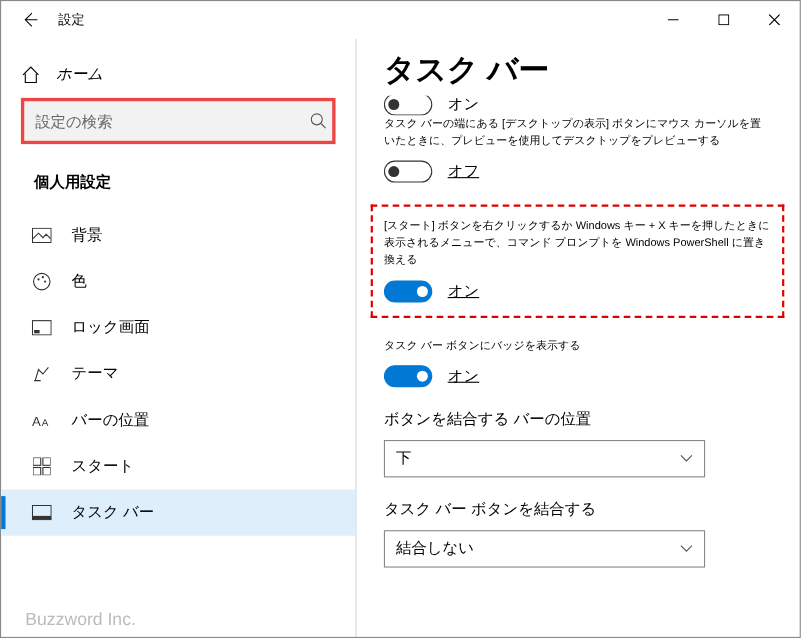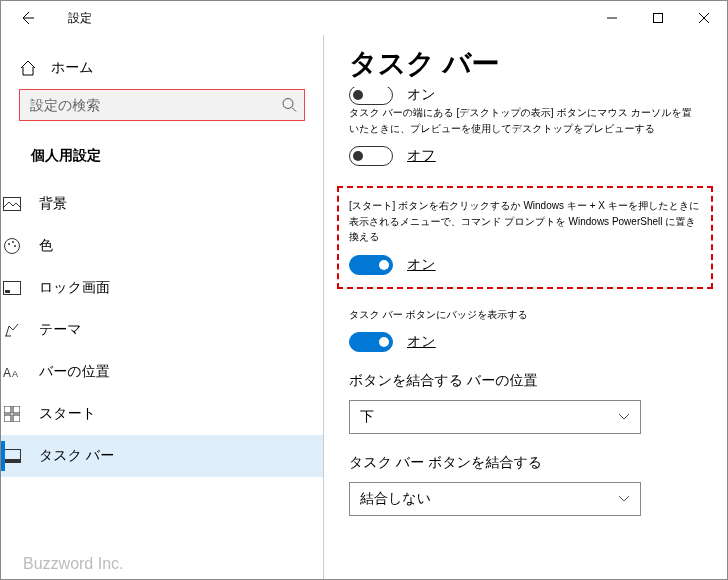--- a/index.html
+++ b/index.html
@@ -8,39 +8,39 @@
     background: #fff; color: #000;
     width: 728px; height: 580px;
     border: 1px solid #888;
     position: relative; overflow: hidden;
   }
   .titlebar {
     height: 34px; display: flex; align-items: center;
     justify-content: space-between;
     padding-left: 6px;
   }
-  .titlebar-left { display: flex; align-items: center; gap: 29px; padding-left: 8px;}
+  .titlebar-left { display: flex; align-items: center; gap: 14px; padding-left: 8px;}
   .back-btn { width: 24px; height: 24px; display:flex; align-items:center; justify-content:center; font-size:16px; }
   .titlebar-title { font-size: 12px; }
   .win-controls { display: flex; }
   .win-btn { width: 46px; height: 30px; display:flex; align-items:center; justify-content:center; font-size:11px; font-family: "Segoe MDL2 Assets", sans-serif;}
   .layout { display: flex; height: calc(100% - 34px); }
   .sidebar { width: 322px; padding: 18px 0 0 0; display:flex; flex-direction:column; position:relative; }
-  .home-row { display:flex; align-items:center; gap: 14px; padding: 6px 18px 12px 18px; font-size:14px;}
+  .home-row { display:flex; align-items:center; gap: 14px; padding: 6px 18px 12px 18px; font-size:14px;font-style:italic;}
   .search-wrap { padding: 0 18px 12px 18px; }
   .search-box { position:relative; }
   .search-box input {
-    width: 100%; height: 32px; border:1px solid #ef4444; background:#f2f2f2;
+    width: 100%; height: 42px; border:3px solid #ef4444; background:#f2f2f2;
     padding: 0 34px 0 10px; font-size:14px; color:#c2410c;
   }
   .search-box input::placeholder { color: #666; }
   .search-icon { position:absolute; right:8px; top:50%; transform:translateY(-50%); color:#555; font-size:15px;}
   .section-header { padding: 14px 18px 10px 30px; font-size:14px; font-weight:600;}
   .nav { padding-top: 8px; }
-  .nav-item { display:flex; align-items:center; gap:18px; padding: 12px 2px; font-size:14px; position:relative;}
+  .nav-item { display:flex; align-items:center; gap:18px; padding: 12px 28px; font-size:14px; position:relative;}
   .nav-item.selected { background:#dfeefb; }
   .nav-item.selected::before { content:""; position:absolute; left:0; top:6px; bottom:6px; width:4px; background:#0078d4;}
   .nav-icon { width:18px; height:18px; display:flex; align-items:center; justify-content:center; color:#333;}
   .watermark { position:absolute; left:22px; bottom:6px; font-size:16px; color:#bbb; }
   .content { flex:1; padding: 10px 26px 0 26px; position:relative; overflow:hidden;}
   .scroll-edge { position:absolute; left:0; top:0; bottom:0; width:1px; background:#ccc; }
   h1.page-title { font-size:28px; font-weight:600; margin-bottom:4px;}
   .partial-wrap { position:relative; height:18px; overflow:hidden; width:120px;}
   .partial-inner { position:absolute; bottom:0; display:flex; align-items:center; gap:14px;}
   .setting-block { margin-bottom: 20px; }

